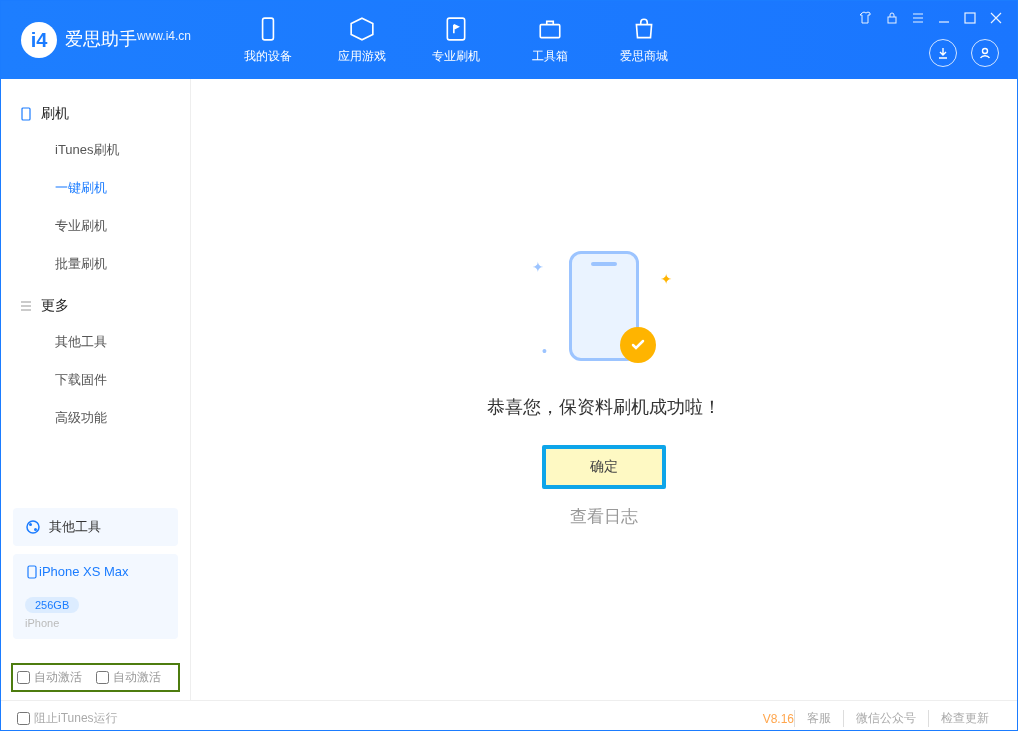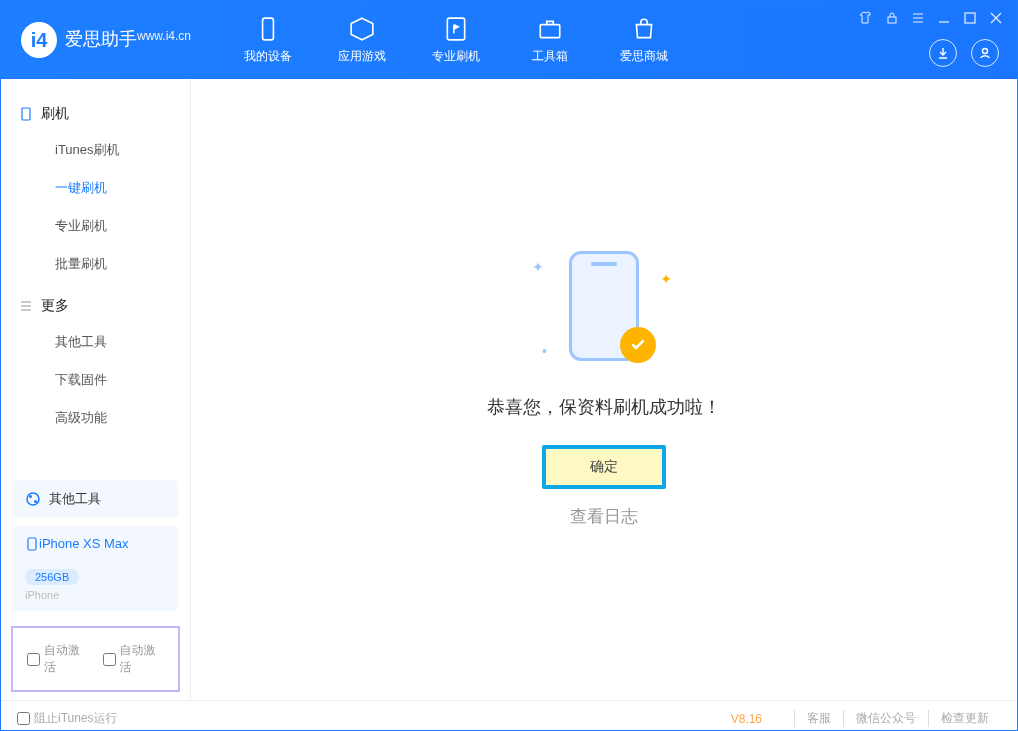--- a/index.html
+++ b/index.html
@@ -27,39 +27,39 @@
 .side-group-title{display:flex;align-items:center;gap:8px;font-size:14px;color:#222;font-weight:500;padding:8px 0}
 .side-group-title svg{width:14px;height:14px}
 .side-item{padding:10px 0 10px 36px;font-size:13px;color:#555;cursor:pointer}
 .side-item.active{color:#1b7cff}
 .side-spacer{flex:1}
 .side-status{margin:0 12px 8px;padding:10px 12px;background:#f3f8ff;border-radius:4px;font-size:13px;color:#333;display:flex;align-items:center;gap:8px}
 .side-device{margin:0 12px 8px;padding:10px 12px;background:#f3f8ff;border-radius:4px;font-size:13px}
 .side-device .dname{color:#1b7cff;font-weight:500;display:flex;align-items:center;}
 .side-device .badge{display:inline-block;margin-top:18px;padding:2px 10px;border-radius:10px;background:#dcecff;color:#1b7cff;font-size:11px}
 .side-device .dtype{margin-top:4px;color:#bbb;font-size:11px}
-.side-checks{margin:7px 10px 8px;padding:14px;border:2px solid #c4b5fd;display:flex;gap:14px;font-size:12px;color:#999}
+.side-checks{margin:16px 10px 8px;padding:4px;border:2px solid #4d7c0f;display:flex;gap:14px;font-size:12px;color:#999}
 .side-checks label{display:flex;align-items:center;gap:4px;cursor:pointer}
 .side-checks input{width:13px;height:13px}
 .main{flex:1;display:flex;flex-direction:column;align-items:center;justify-content:center;position:relative}
 .result-illus{position:relative;width:160px;height:120px;margin-bottom:24px}
 .phone{width:70px;height:110px;border:3px solid #9cc4ff;border-radius:12px;background:#eaf3ff;margin:0 auto;position:relative}
 .phone .notch{width:26px;height:4px;background:#9cc4ff;border-radius:2px;position:absolute;top:8px;left:50%;transform:translateX(-50%)}
 .check-badge{position:absolute;right:28px;bottom:8px;width:36px;height:36px;border-radius:50%;background:#ffb400;display:flex;align-items:center;justify-content:center}
 .sparkle{position:absolute;font-size:14px;color:#9cc4ff}
 .sparkle.s1{top:8px;left:8px}
 .sparkle.s2{top:20px;right:12px;color:#ffb400}
 .sparkle.s3{bottom:12px;left:18px}
 .result-text{font-size:18px;color:#333;margin-bottom:26px}
 .ok-btn{padding:9px 44px;border:4px solid #0ea5e9;background:#fef9c3;font-size:14px;color:#444;cursor:pointer;border-radius:2px;margin-bottom:16px}
 .log-link{font-size:17px;color:#999;cursor:pointer}
 .footer{height:36px;border-top:1px solid #eee;display:flex;align-items:center;padding:0 16px;font-size:12px;color:#aaa}
 .footer label{display:flex;align-items:center;gap:4px;cursor:pointer}
 .footer .fspace{flex:1}
-.footer .ver{color:#ffa64d;margin-right:32px}
+.footer .ver{color:#ffa64d;margin-right:0}
 .footer .flink{color:#aaa;cursor:pointer;padding:0 12px;border-left:1px solid #ddd}
 </style>
 </head>
 <body>
 
 <div class="header">
   <div class="logo">
     <div class="logo-circle">i4</div>
     <div class="logo-text">
       <span class="t1">爱思助手</span>

